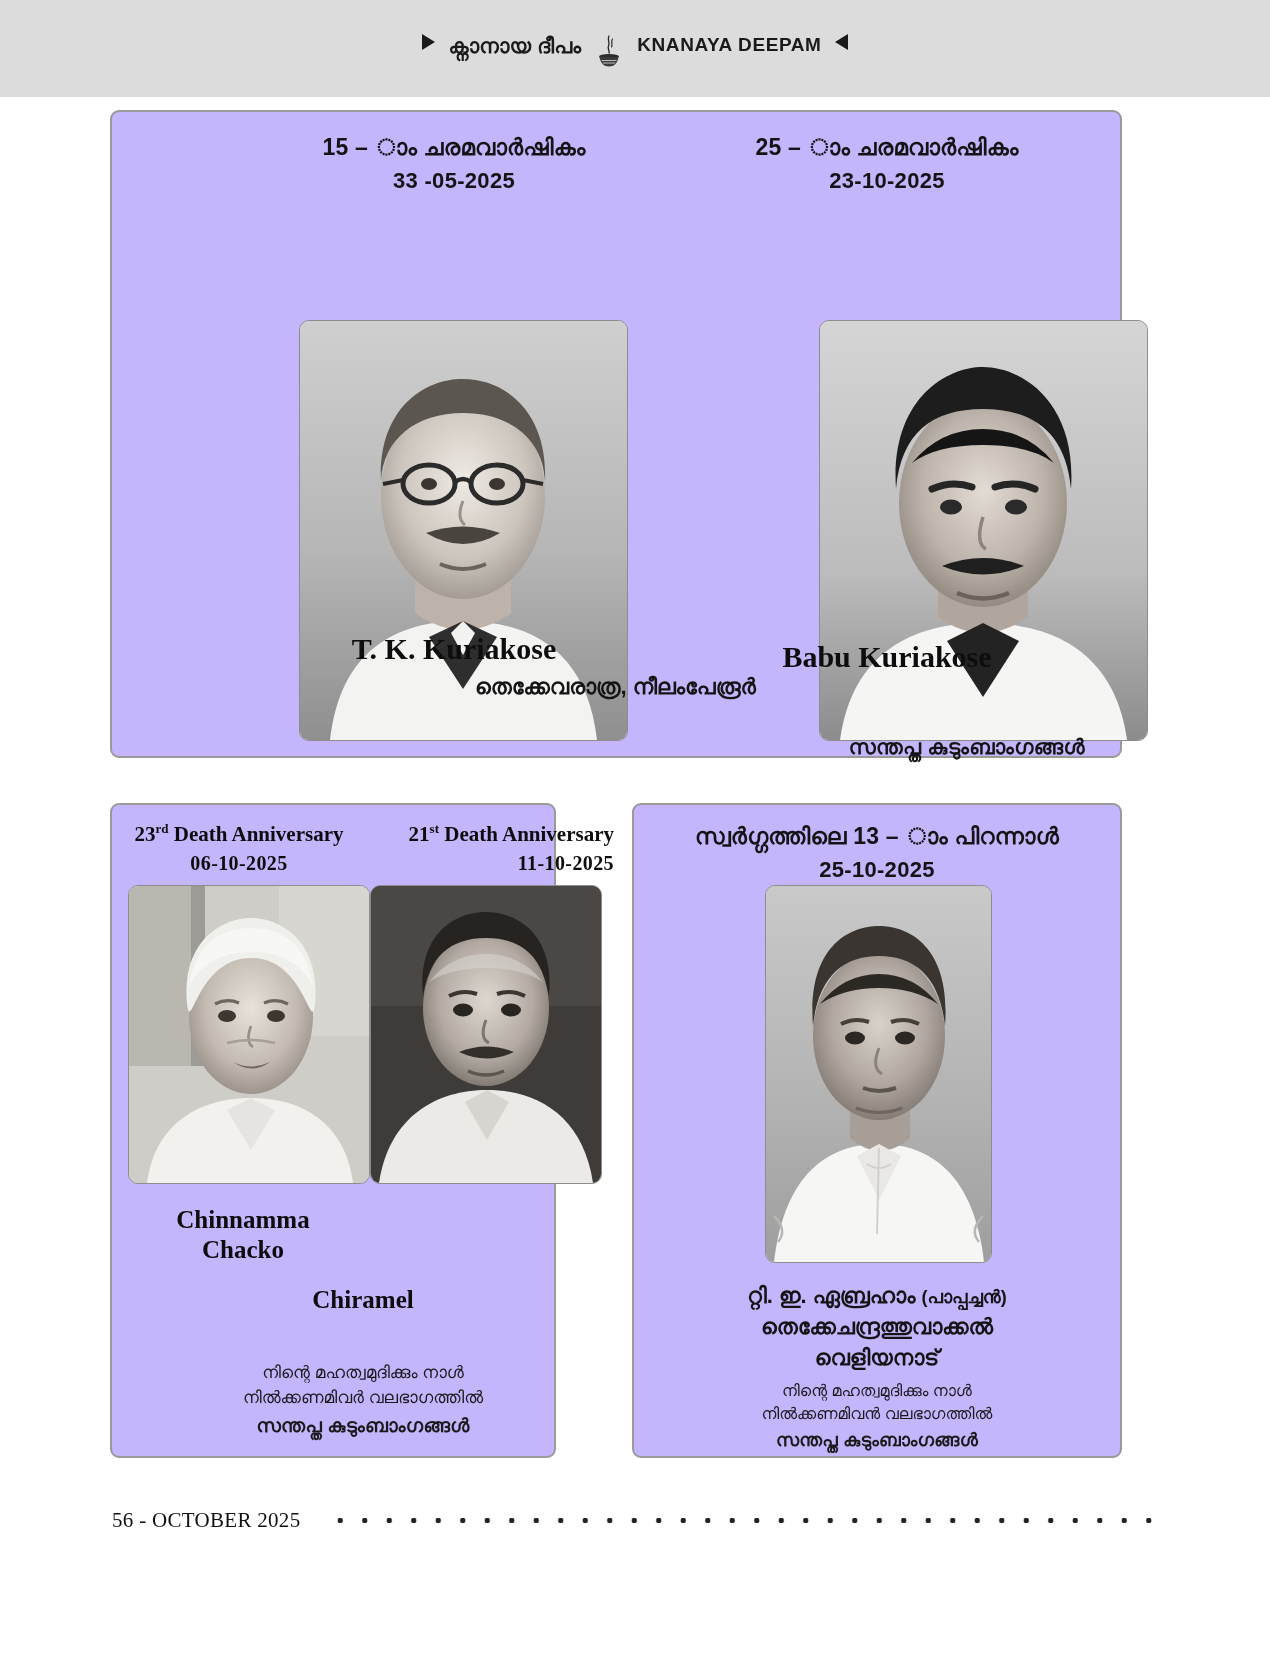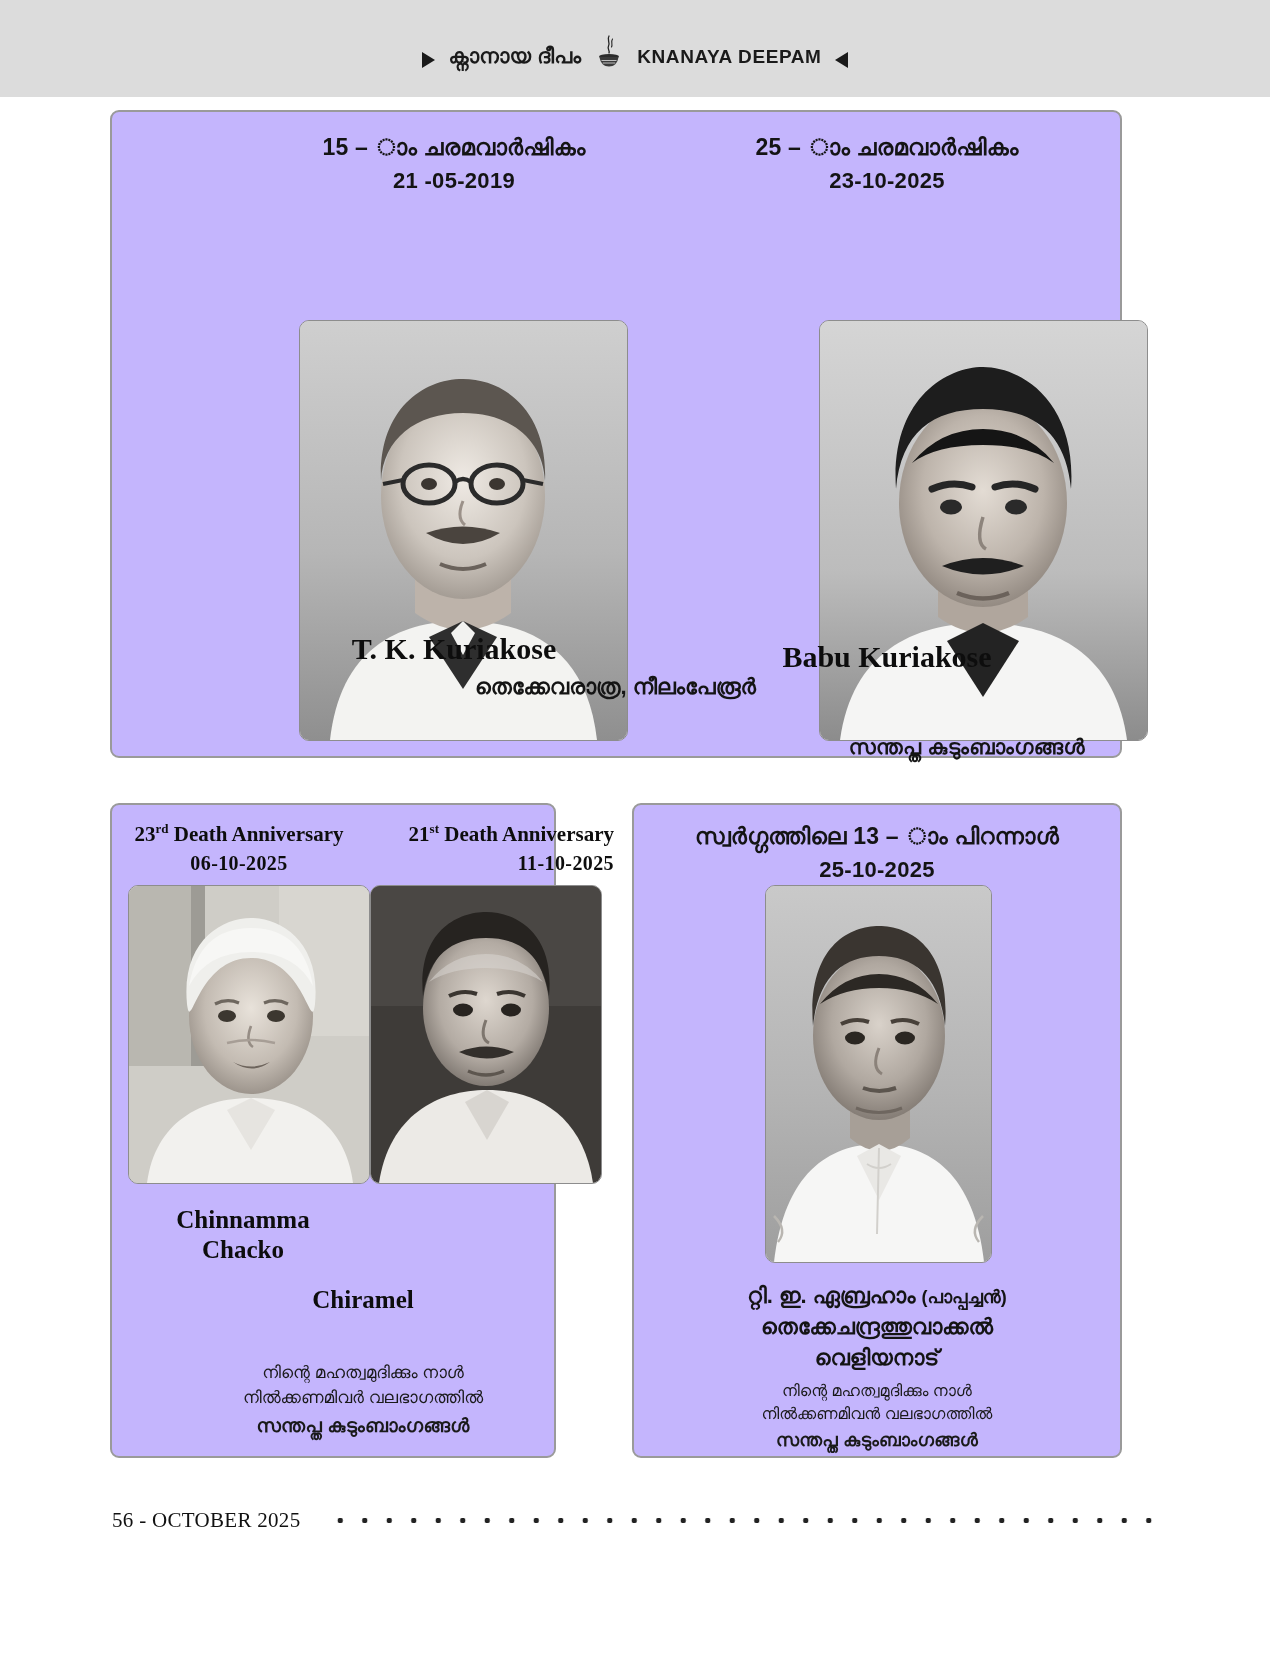--- a/index.html
+++ b/index.html
@@ -22,21 +22,21 @@
     left: 0; top: 0;
     width: 1270px;
     height: 97px;
     background: #dcdcdc;
     display: flex;
     align-items: center;
     justify-content: center;
   }
   .masthead-inner {
     display: flex;
-    align-items: flex-end;
+    align-items: flex-start;
     gap: 13px;
     transform: translateY(2px);
   }
   .tri {
     width: 0; height: 0;
     border-top: 8px solid transparent;
     border-bottom: 8px solid transparent;
   }
   .tri-right { border-left: 13px solid #1a1a1a; }
   .tri-left  { border-right: 13px solid #1a1a1a; }
@@ -231,21 +231,21 @@
     </span>
     <span class="mast-en">KNANAYA DEEPAM</span>
     <span class="tri tri-left"></span>
   </div>
 </div>
 
 <div class="panel" id="panel-top">
 
   <div id="top-left-head">
     <div class="hdr-mal">15 – ാം ചരമവാർഷികം</div>
-    <div class="hdr-date">21 -05-2019</div>
+    <div class="hdr-date">33 -05-2025</div>
   </div>
 
   <div id="top-right-head">
     <div class="hdr-mal">25 – ാം ചരമവാർഷികം</div>
     <div class="hdr-date">23-10-2025</div>
   </div>
 
   <div class="photo" id="photo-tk">
     <svg viewBox="0 0 327 419" preserveAspectRatio="none" xmlns="http://www.w3.org/2000/svg">
       <defs>

